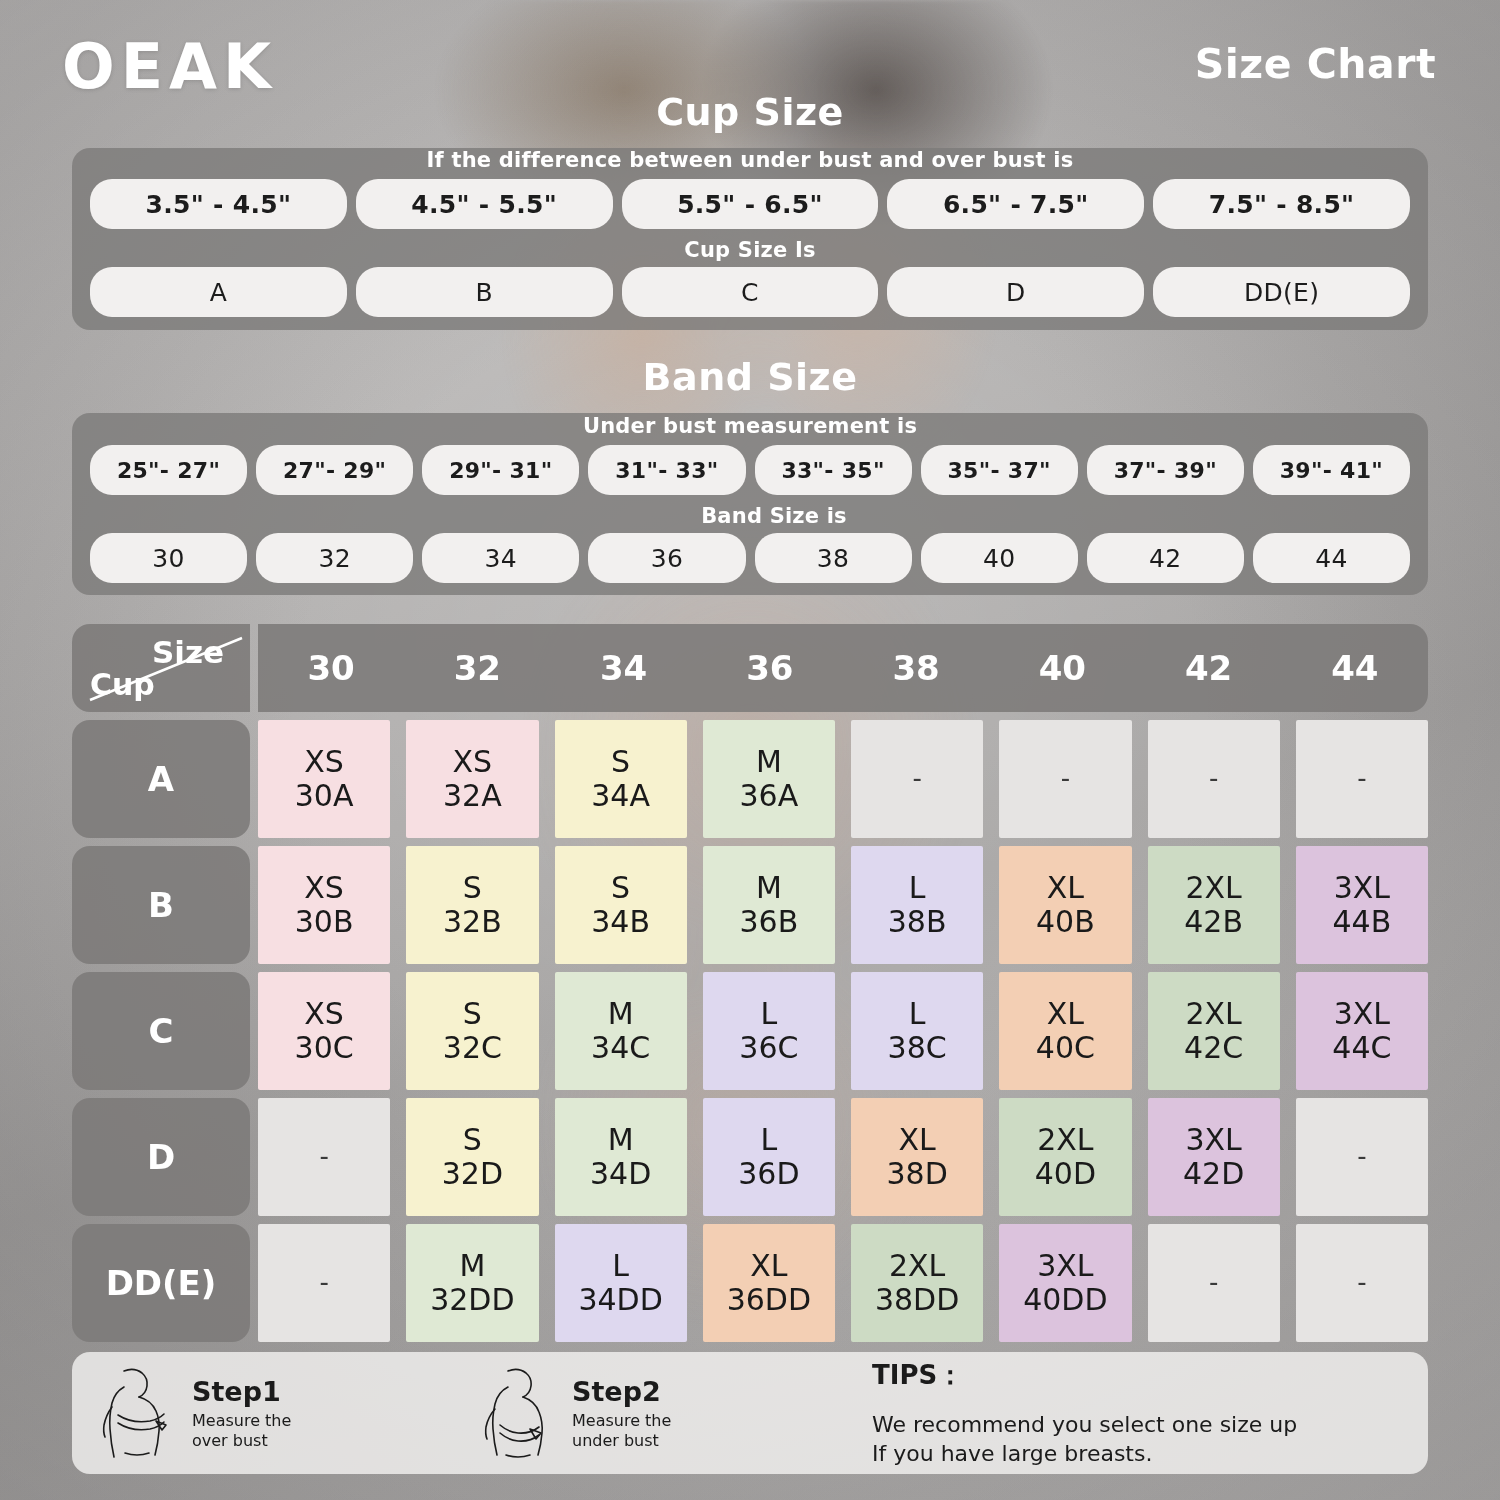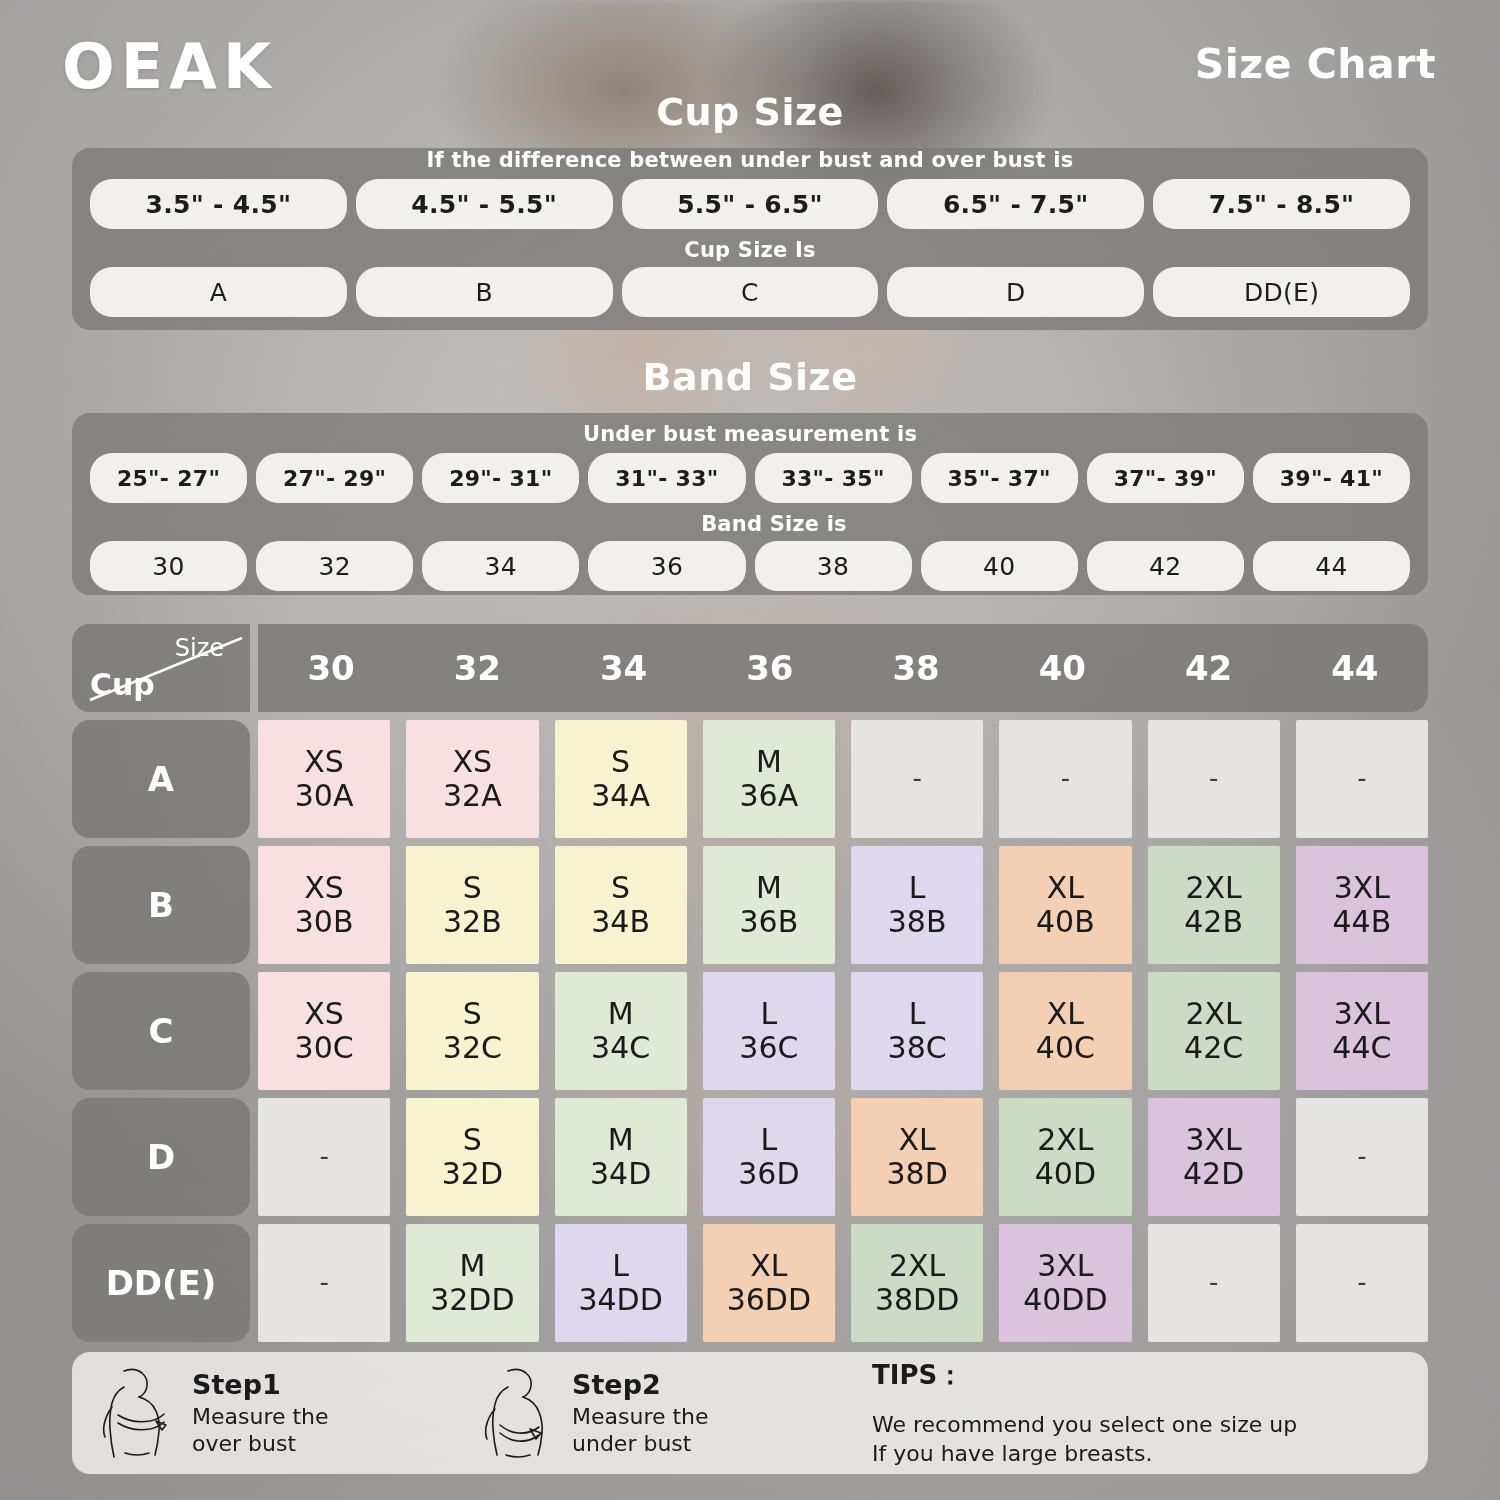--- a/index.html
+++ b/index.html
@@ -131,21 +131,21 @@
   .m-corner {
     width: 178px;
     background: rgba(124,122,121,0.88);
     border-radius: 18px 0 0 18px;
     position: relative;
     color: #fff;
   }
   .m-corner .lbl-size {
     position: absolute;
     right: 26px; top: 10px;
-    font-size: 24px; font-weight: normal;
+    font-size: 31px; font-weight: bold;
   }
   .m-corner .lbl-cup {
     position: absolute;
     left: 18px; bottom: 10px;
     font-size: 30px; font-weight: bold;
   }
   .m-corner .slash {
     position: absolute;
     left: 14px; top: 8px;
     width: 160px; height: 72px;
@@ -221,21 +221,21 @@
   }
   .step {
     display: flex;
     align-items: center;
     gap: 6px;
     width: 380px;
   }
   .step .icon { width: 96px; height: 100px; flex: none; }
   .step .txt { color: #1b1b1b; }
   .step .st-title { font-size: 27px; font-weight: bold; margin-bottom: 4px; }
-  .step .st-line { font-size: 22px; line-height: 1.22; }
+  .step .st-line { font-size: 16px; line-height: 1.22; }
   .tips {
     margin-left: 22px;
     color: #1b1b1b;
   }
   .tips .tp-title { font-size: 26px; font-weight: bold; margin-bottom: 18px; }
   .tips .tp-line { font-size: 22px; line-height: 1.3; }
 </style>
 </head>
 <body>
 
@@ -263,21 +263,21 @@
           <div class="pill value">A</div>
           <div class="pill value">B</div>
           <div class="pill value">C</div>
           <div class="pill value">D</div>
           <div class="pill value">DD(E)</div>
         </div>
     </div>
 
     <div class="panel-title" id="bandTitle">Band Size</div>
     <div class="panel" id="bandPanel">
-      <div class="panel-sub" style="padding-top:9px;">Under bust measurement is</div>
+      <div class="panel-sub" style="padding-top:1px;">Under bust measurement is</div>
       <div class="pill-row" style="margin-top:7px;" id="bandRanges">
           <div class="pill small">25"- 27"</div>
           <div class="pill small">27"- 29"</div>
           <div class="pill small">29"- 31"</div>
           <div class="pill small">31"- 33"</div>
           <div class="pill small">33"- 35"</div>
           <div class="pill small">35"- 37"</div>
           <div class="pill small">37"- 39"</div>
           <div class="pill small">39"- 41"</div>
         </div>

